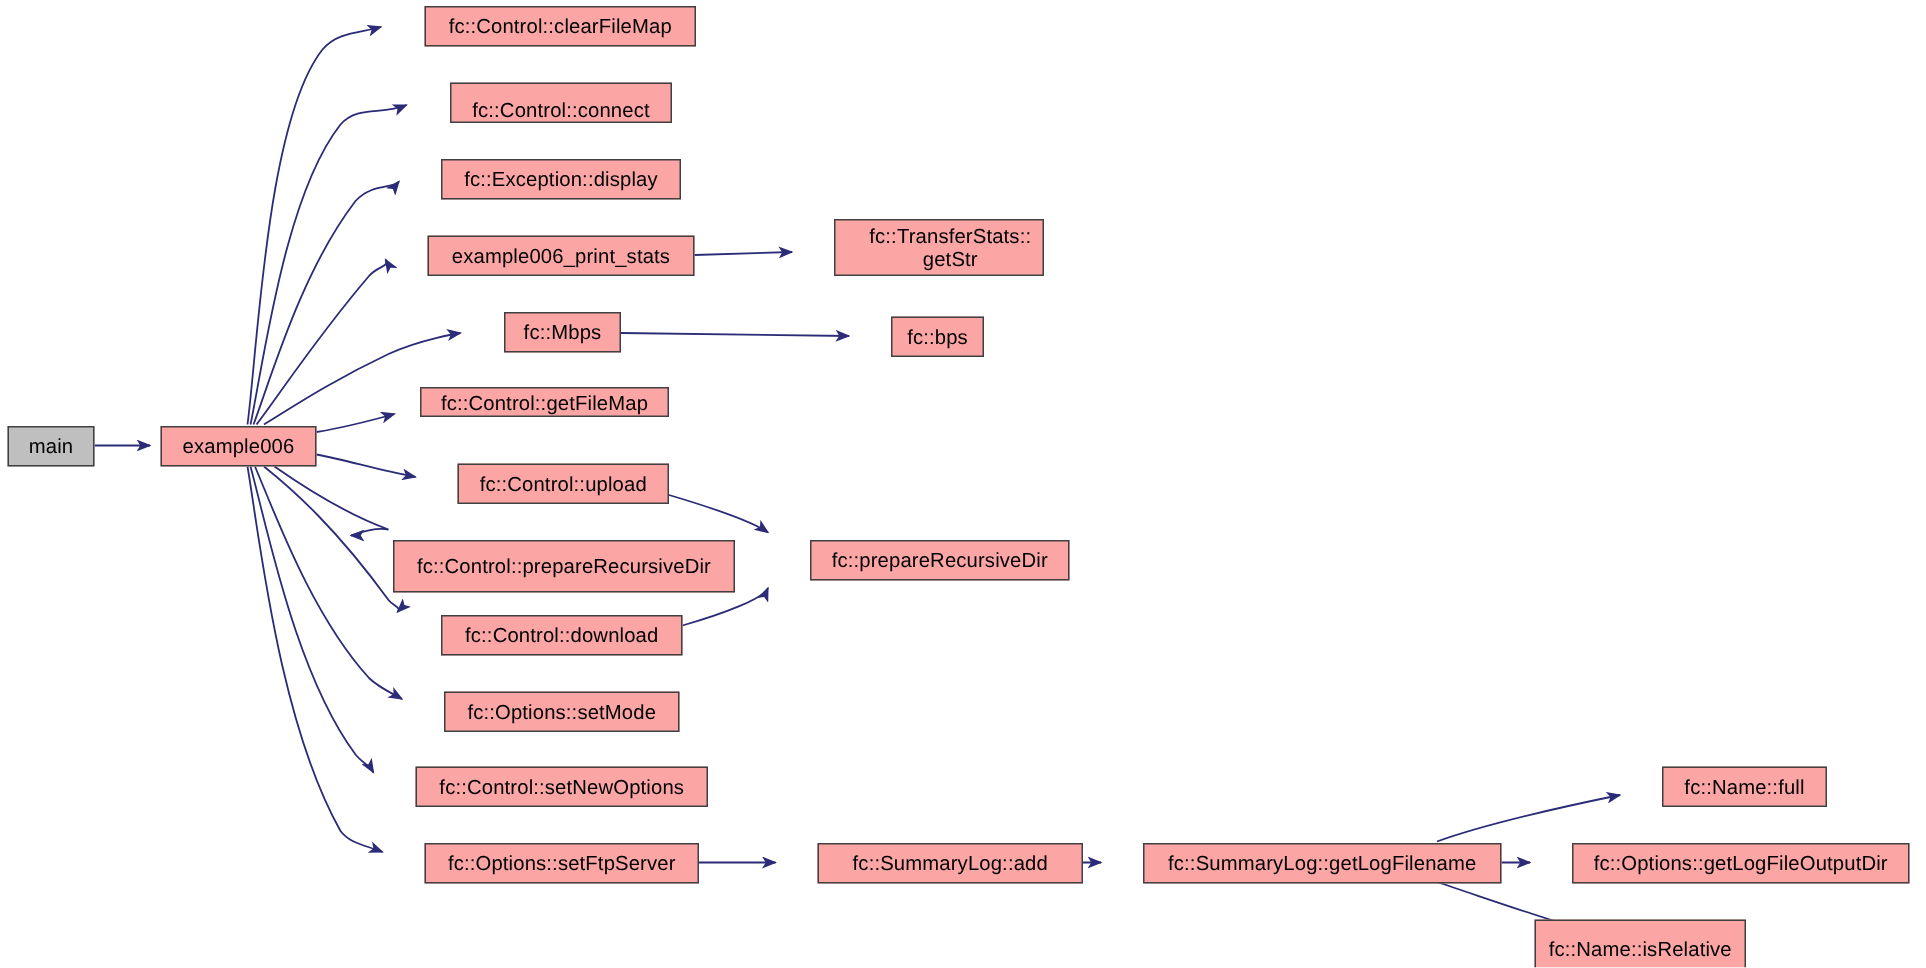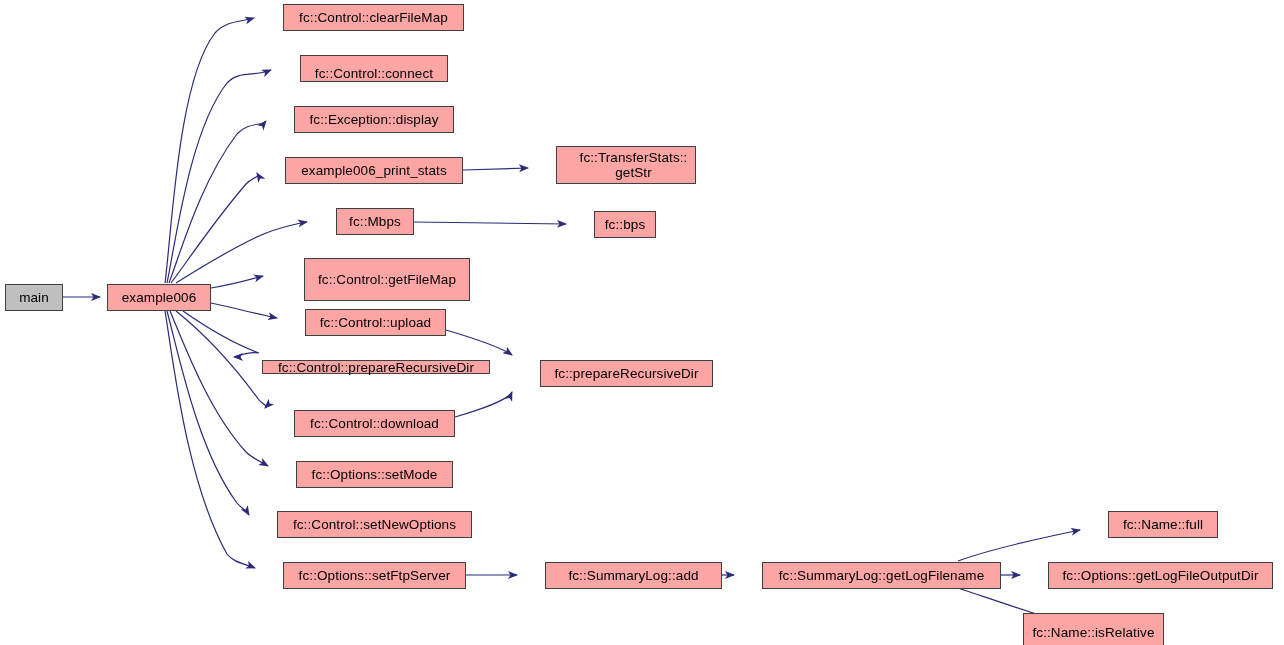--- a/index.html
+++ b/index.html
@@ -85,23 +85,23 @@
       </g>
   </svg>
   <div id="nodes-group">
       <div class="node-box highlight" style="left: 5px; top: 284px; width: 58px; height: 27px;"><span class="node-label">main</span></div>
       <div class="node-box" style="left: 107px; top: 284px; width: 104px; height: 27px;"><span class="node-label">example006</span></div>
       <div class="node-box" style="left: 283px; top: 4px; width: 181px; height: 27px;"><span class="node-label">fc::Control::clearFileMap</span></div>
       <div class="node-box" style="left: 300px; top: 55px; width: 148px; height: 27px; align-items: flex-end;"><span class="node-label">fc::Control::connect</span></div>
       <div class="node-box" style="left: 294px; top: 106px; width: 160px; height: 27px;"><span class="node-label">fc::Exception::display</span></div>
       <div class="node-box" style="left: 285px; top: 157px; width: 178px; height: 27px;"><span class="node-label">example006_print_stats</span></div>
       <div class="node-box" style="left: 336px; top: 208px; width: 78px; height: 27px;"><span class="node-label">fc::Mbps</span></div>
-      <div class="node-box" style="left: 304px; top: 258px; width: 166px; height: 43px;"><span class="node-label">fc::Control::getFileMap</span></div>
+      <div class="node-box" style="left: 280px; top: 258px; width: 166px; height: 20px;"><span class="node-label">fc::Control::getFileMap</span></div>
       <div class="node-box" style="left: 305px; top: 309px; width: 141px; height: 27px;"><span class="node-label">fc::Control::upload</span></div>
-      <div class="node-box" style="left: 262px; top: 360px; width: 228px; height: 14px;"><span class="node-label">fc::Control::prepareRecursiveDir</span></div>
+      <div class="node-box" style="left: 262px; top: 360px; width: 228px; height: 35px;"><span class="node-label">fc::Control::prepareRecursiveDir</span></div>
       <div class="node-box" style="left: 294px; top: 410px; width: 161px; height: 27px;"><span class="node-label">fc::Control::download</span></div>
       <div class="node-box" style="left: 296px; top: 461px; width: 157px; height: 27px;"><span class="node-label">fc::Options::setMode</span></div>
       <div class="node-box" style="left: 277px; top: 511px; width: 195px; height: 27px;"><span class="node-label">fc::Control::setNewOptions</span></div>
       <div class="node-box" style="left: 283px; top: 562px; width: 183px; height: 27px;"><span class="node-label">fc::Options::setFtpServer</span></div>
       <div class="node-box" style="left: 556px; top: 146px; width: 140px; height: 38px; padding-left: 15px;"><span class="node-label">fc::TransferStats::
 getStr</span></div>
       <div class="node-box" style="left: 594px; top: 211px; width: 62px; height: 27px;"><span class="node-label">fc::bps</span></div>
       <div class="node-box" style="left: 540px; top: 360px; width: 173px; height: 27px;"><span class="node-label">fc::prepareRecursiveDir</span></div>
       <div class="node-box" style="left: 545px; top: 562px; width: 177px; height: 27px;"><span class="node-label">fc::SummaryLog::add</span></div>
       <div class="node-box" style="left: 762px; top: 562px; width: 239px; height: 27px;"><span class="node-label">fc::SummaryLog::getLogFilename</span></div>

